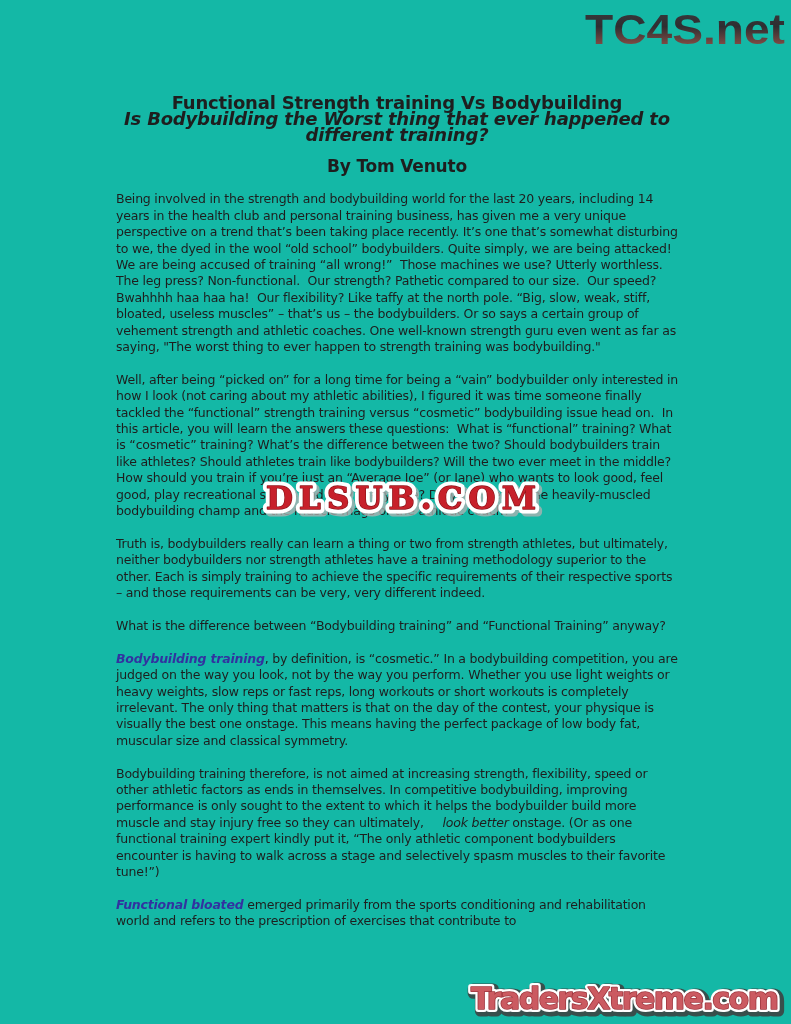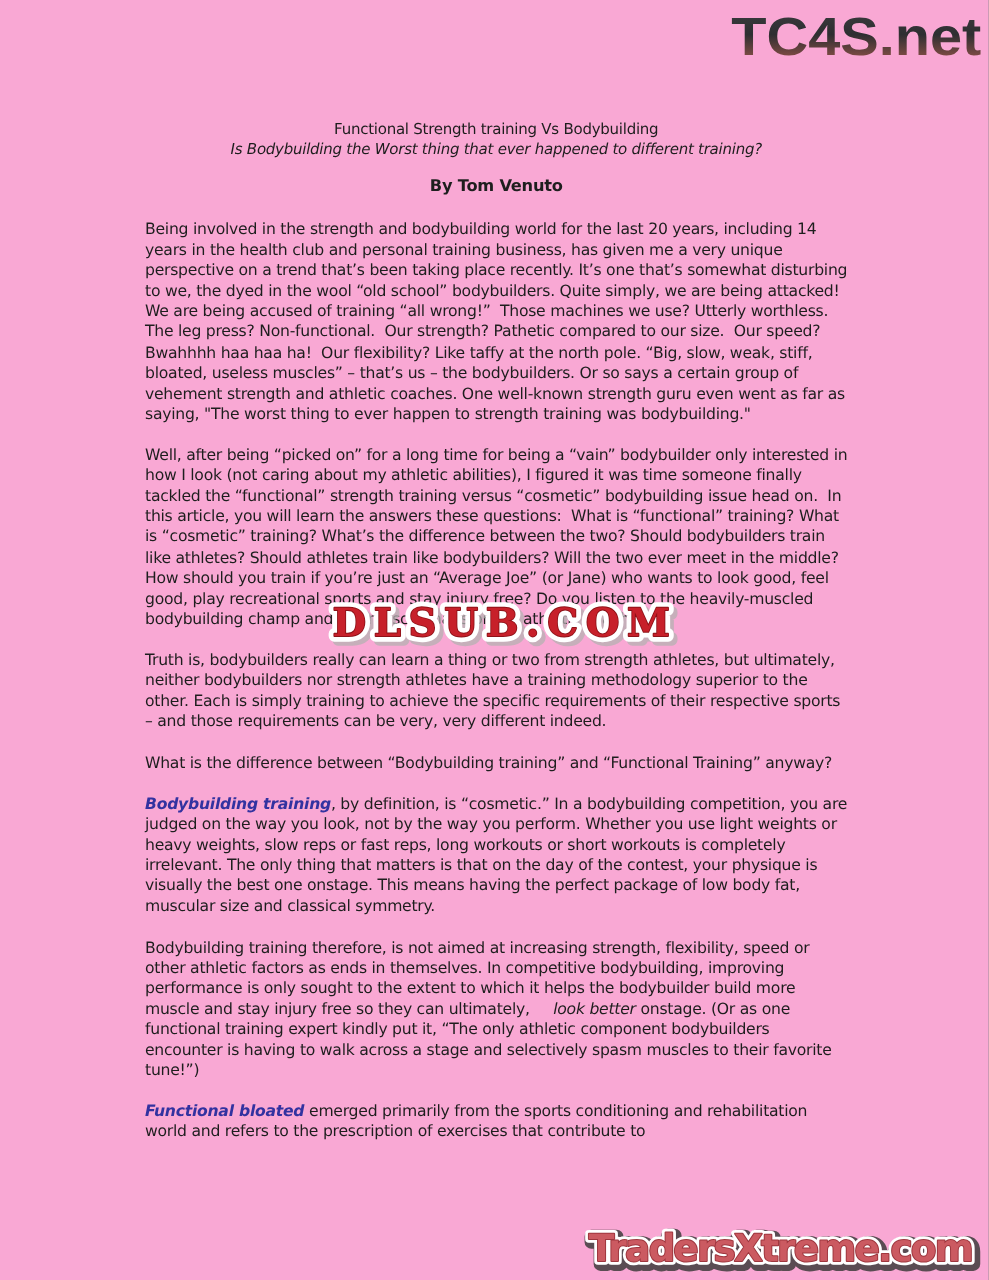--- a/index.html
+++ b/index.html
@@ -1,34 +1,34 @@
 <!DOCTYPE html>
 <html><head>
 <meta charset="utf-8">
 <style>
   html,body{margin:0;padding:0;background:#888;}
   .page{
     position:relative;
     width:791px;height:1024px;
-    background:#f9a8d4;
+    background:#14b8a6;
     margin:0 auto;
     overflow:hidden;
     font-family:"DejaVu Sans", sans-serif;
   }
   
   .logo-top{position:absolute;top:3px;left:579px;width:212px;height:48px;}
   
   .article{
     position:absolute;left:116px;top:95px;width:562px;
     font-size:12.5px;line-height:16.4px;letter-spacing:-0.2px;
     color:#1e1e1e;
   }
-  .title-block{text-align:center;font-weight:normal;font-size:12px;line-height:16px;}
+  .title-block{text-align:center;font-weight:bold;font-size:18px;line-height:16px;}
   .subtitle{font-style:italic;}
-  .byline{text-align:center;font-weight:bold;font-size:13px;margin-top:15px;margin-bottom:17px;}
+  .byline{text-align:center;font-weight:bold;font-size:17px;margin-top:15px;margin-bottom:17px;}
   .article-body p{margin:0 0 16.4px 0;white-space:pre-wrap;}
   .article-body p.heading{font-weight:normal;}
   .s-n{}
   .s-i{font-style:italic;margin-left:15px;}
   .s-lead{font-weight:bold;font-style:italic;}
   
   .wm-middle{position:absolute;left:253px;top:476px;width:296px;height:48px;}
   
   .banner-bottom{position:absolute;left:461px;top:974px;width:330px;height:50px;}
   svg{display:block;}

